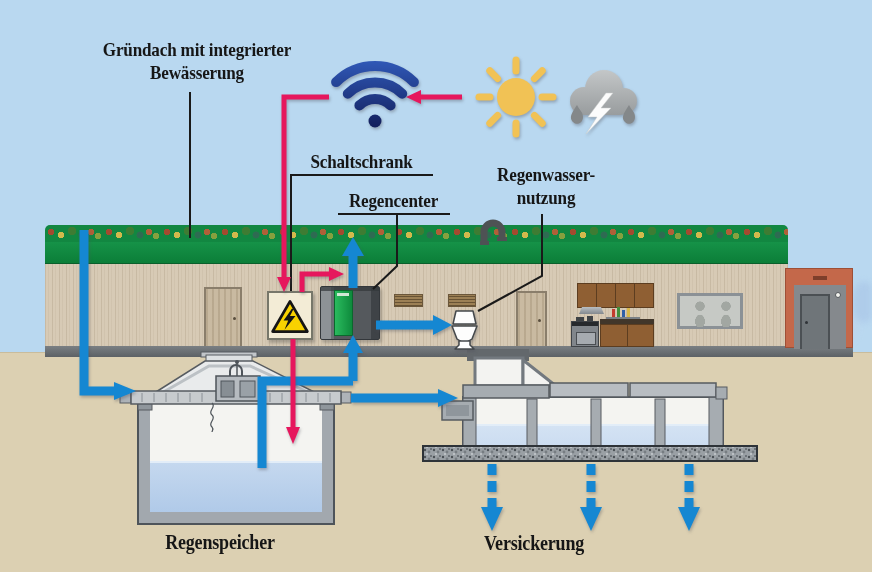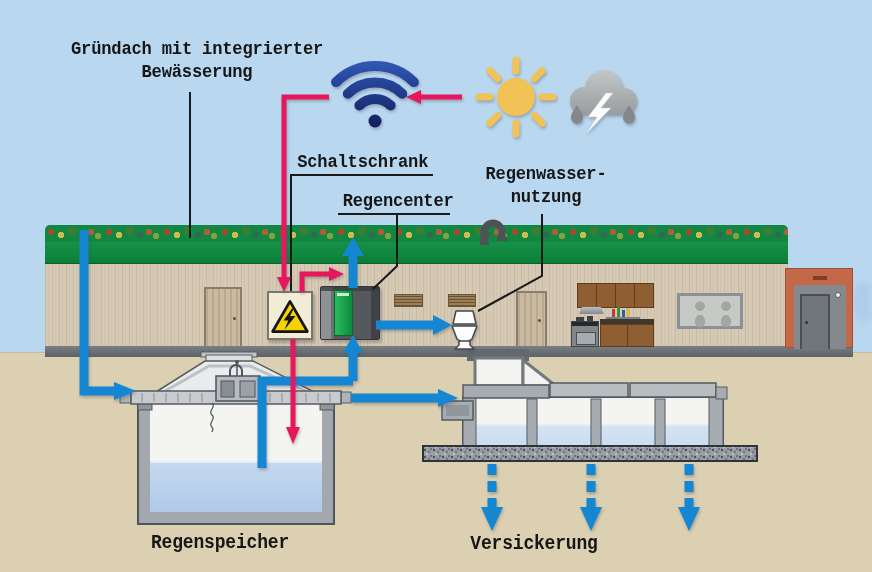--- a/index.html
+++ b/index.html
@@ -1,17 +1,17 @@
 <!DOCTYPE html>
 <html><head>
 <meta charset="utf-8">
 <style>
   html,body{margin:0;padding:0;}
   .scene{position:relative;width:872px;height:572px;overflow:hidden;
-         background:#B9D8F0;font-family:Liberation Mono, monospace;}
+         background:#B9D8F0;font-family:Liberation Serif, serif;}
   .abs{position:absolute;}
 
   
   .trees{left:0;top:228;width:58px;height:126px;filter:blur(3px);opacity:.85;
     background:
       radial-gradient(ellipse 26px 48px at 14px 55px,#C6D1DD 60%,transparent 62%),
       radial-gradient(ellipse 22px 40px at 40px 70px,#CTD 60%,transparent 62%),
       radial-gradient(ellipse 22px 40px at 40px 70px,#CDD7E2 60%,transparent 62%),
       radial-gradient(ellipse 18px 34px at 4px 92px,#BCC8D6 60%,transparent 62%),
       radial-gradient(ellipse 24px 30px at 26px 100px,#C2CEDA 60%,transparent 62%);}

